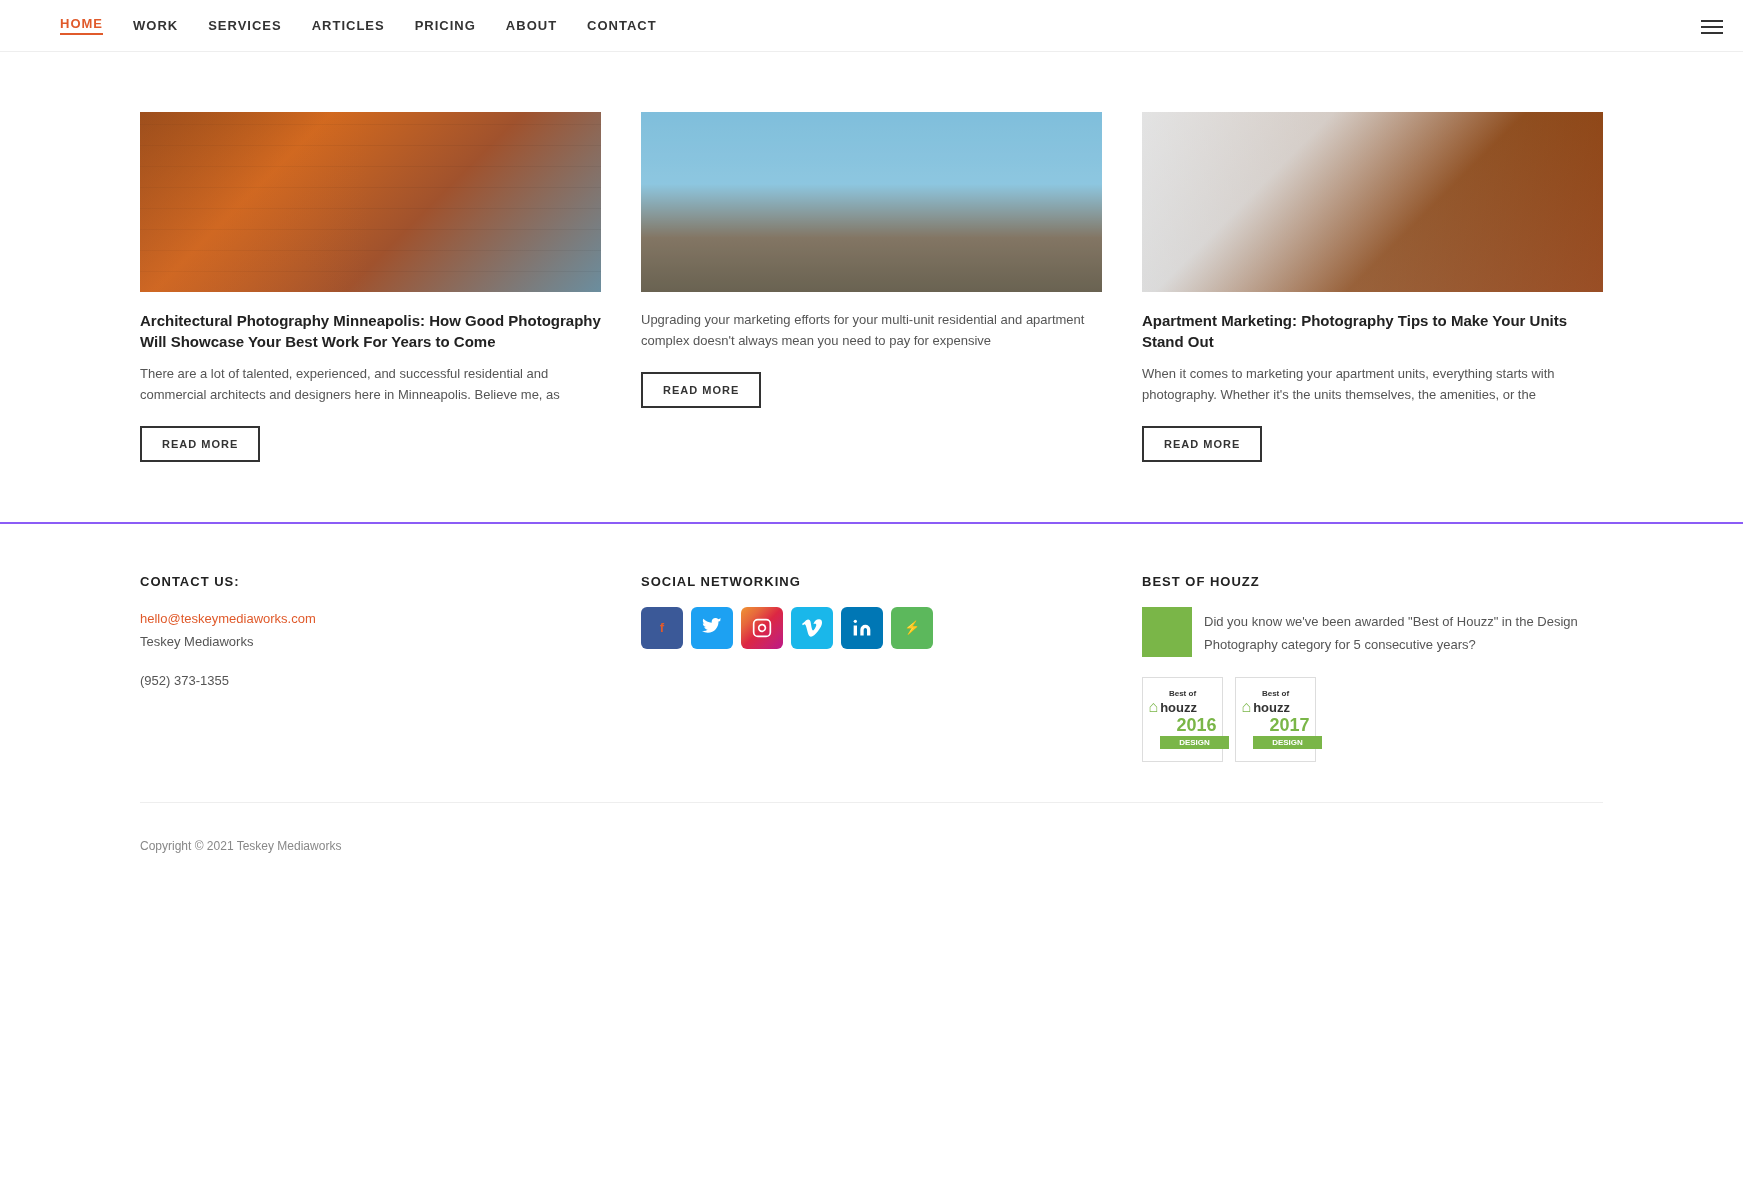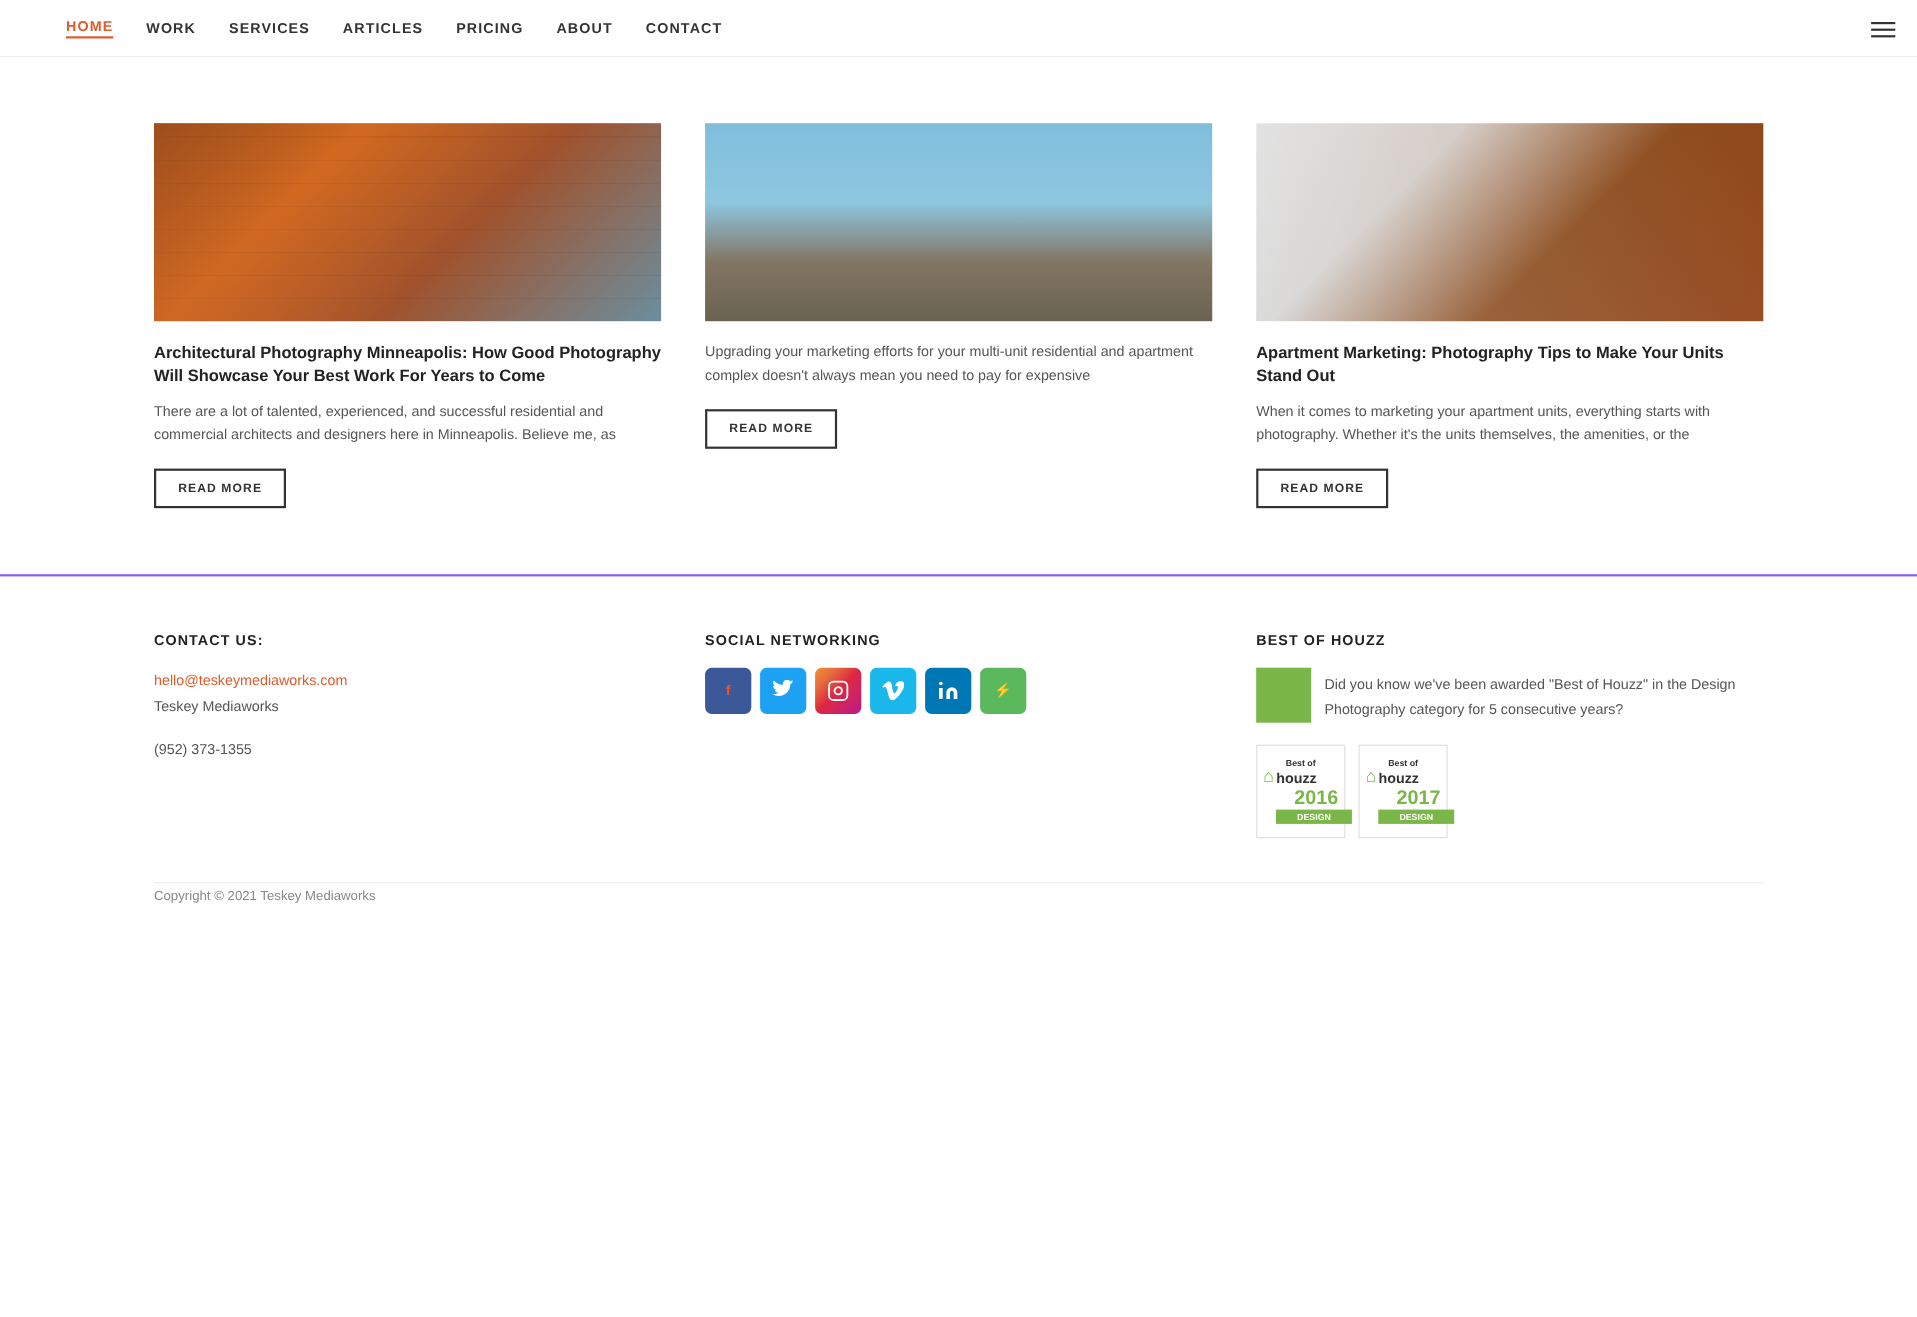--- a/index.html
+++ b/index.html
@@ -274,21 +274,21 @@
     }
     .houzz-award-text {
       font-size: 12px;
       color: #555;
       line-height: 1.5;
     }
 
     .footer-copyright {
       font-size: 12px;
       color: #888;
-      padding-top: 4px;
+      padding-top: 36px;
       border-top: 1px solid #eee;
     }
   </style>
 </head>
 <body>
 
 <header>
 
   <nav>
     <a href="#" class="active">HOME</a>

